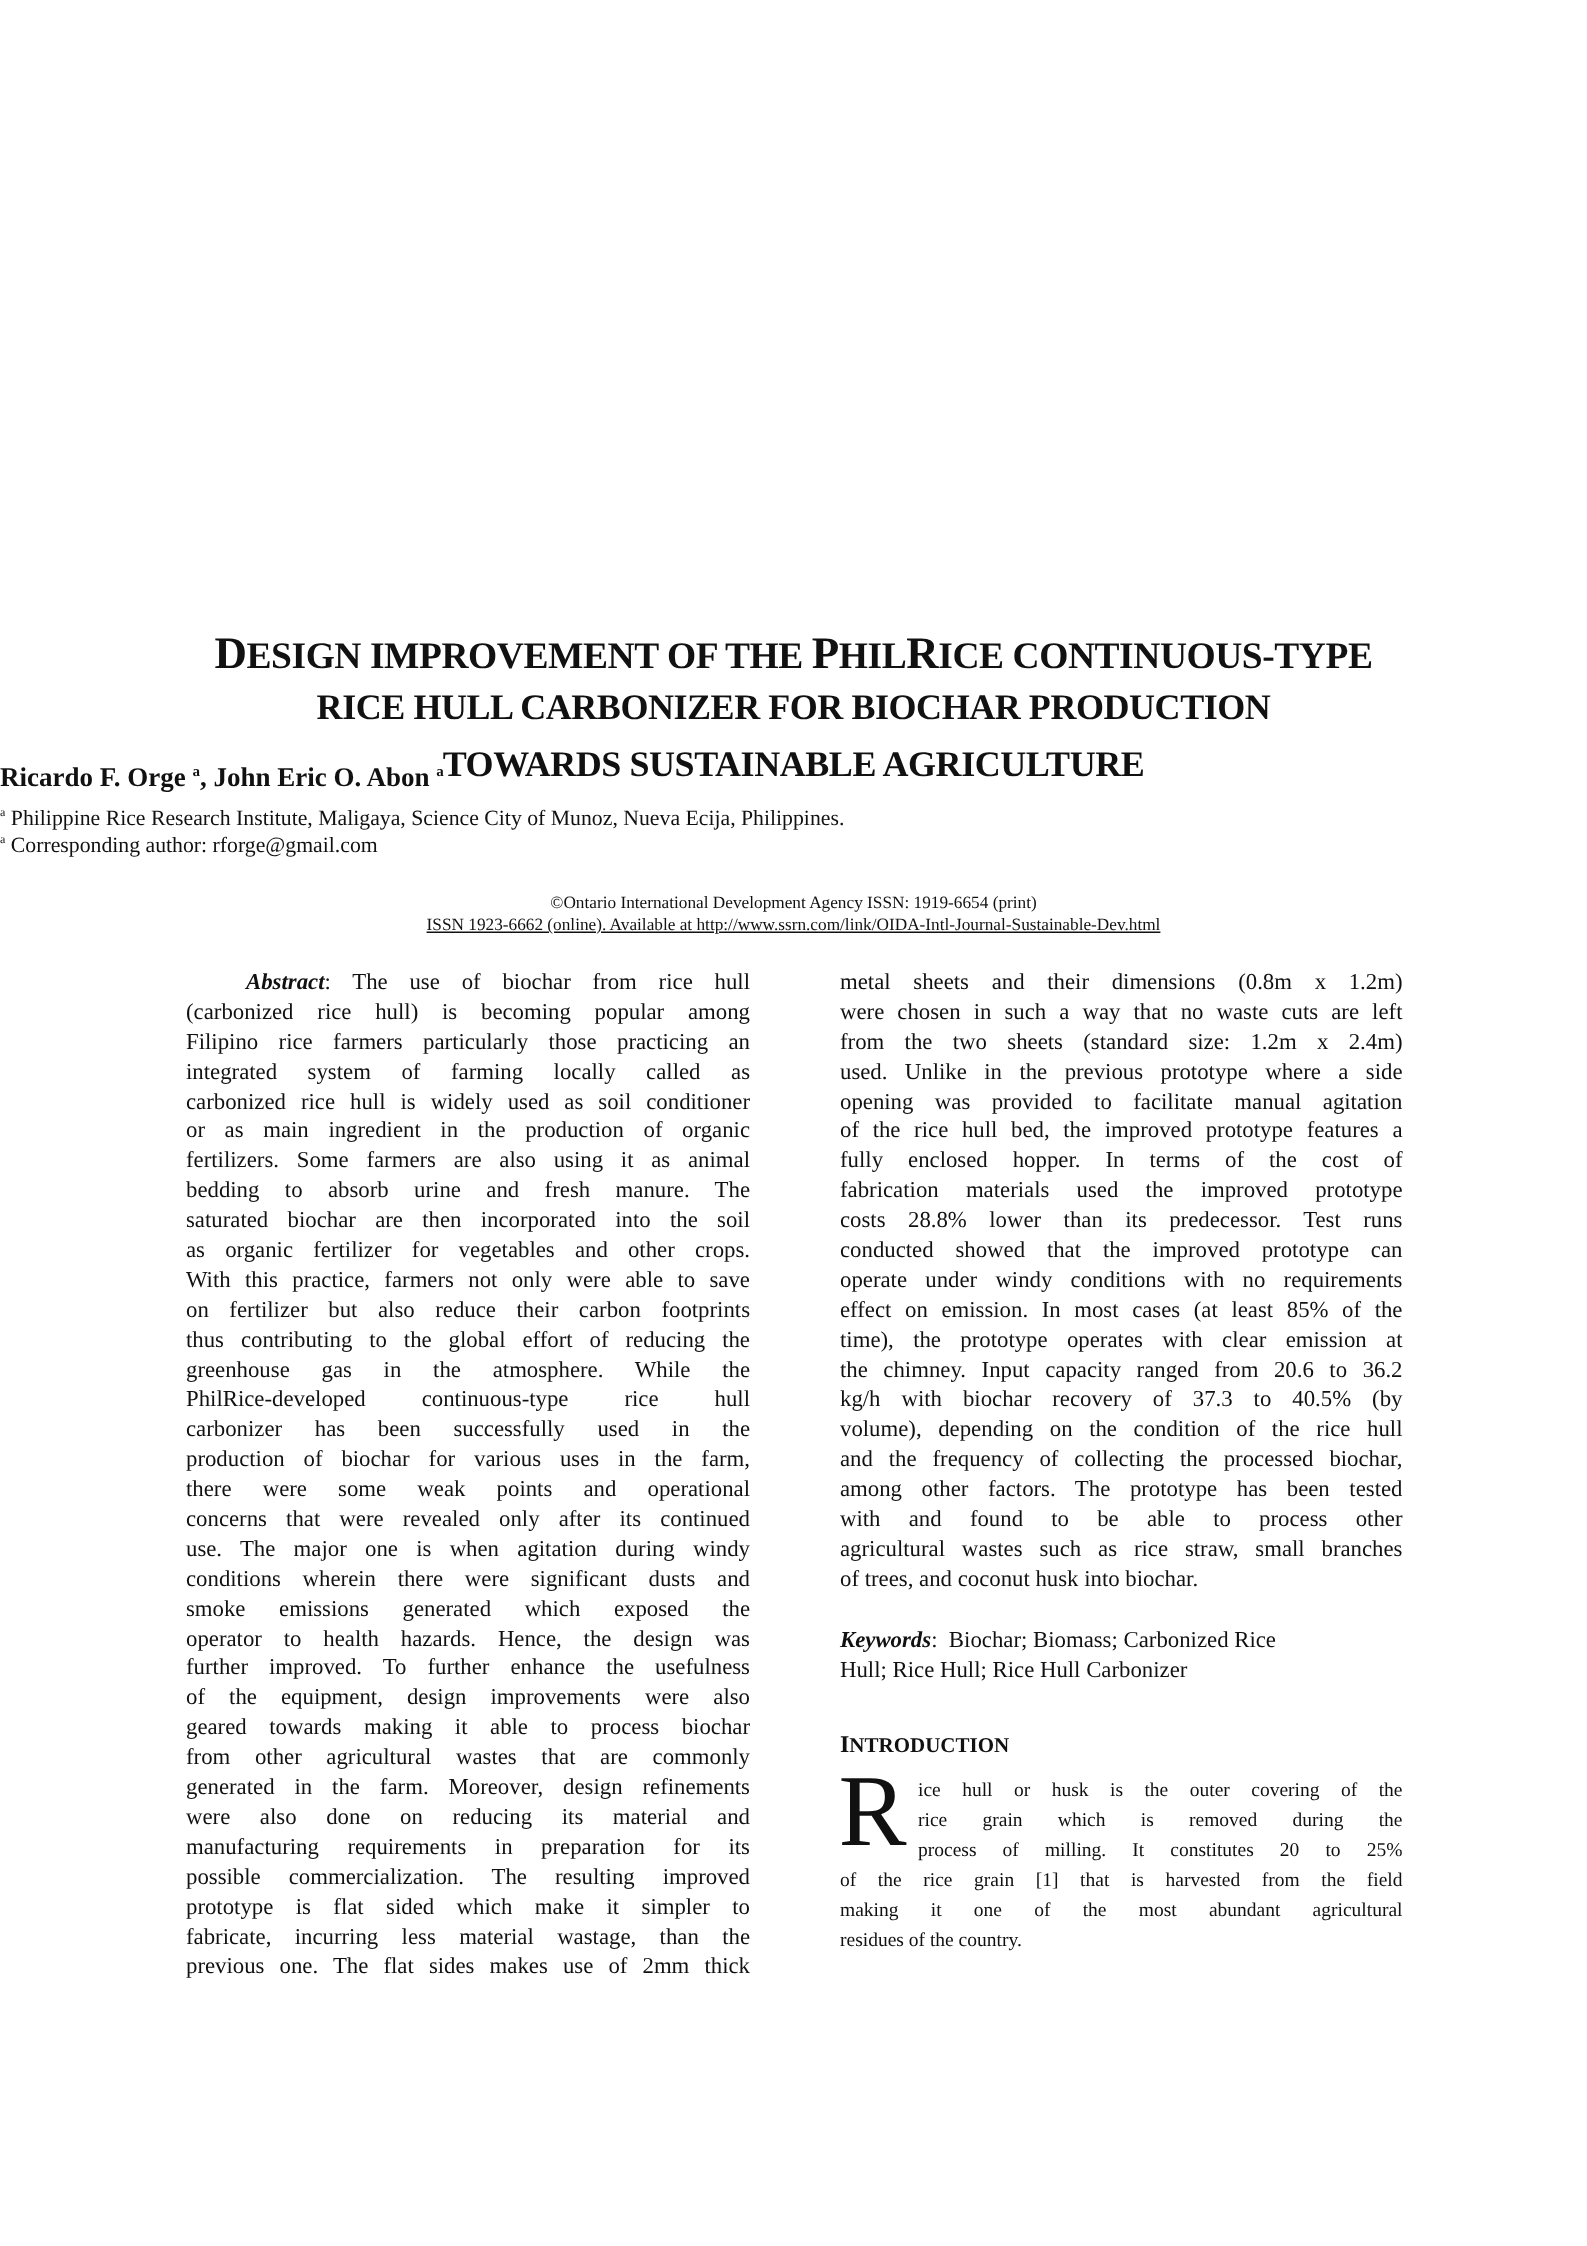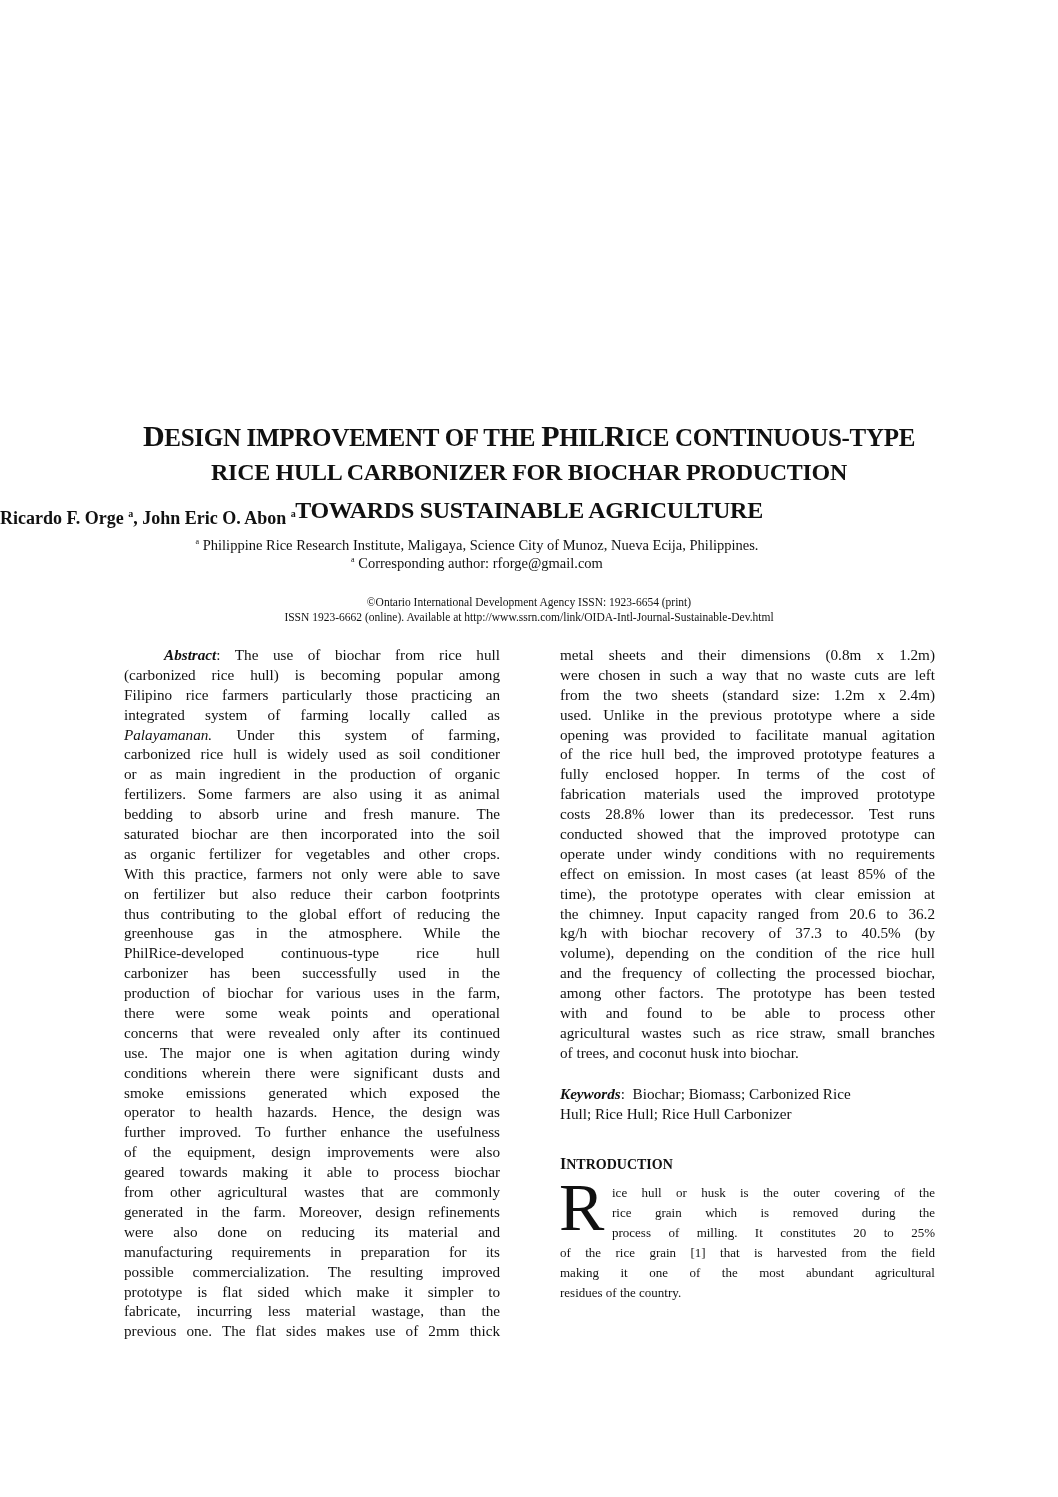--- a/index.html
+++ b/index.html
@@ -7,27 +7,27 @@
          font-family: "Liberation Serif", "DejaVu Serif", serif; color: #111; }
   .title { position: absolute; left: 0; width: 1058px; text-align: center;
            font-weight: bold; font-size: 25px; letter-spacing: -0.3px; line-height: 38px; margin-top: 48px; }
   .title .sc-big { font-size: 30px; }
   .t1 { top: 369px; }
   .t2 { top: 405px; font-size: 24px; }
   .t3 { top: 443px; font-size: 24px; }
   .authors { position: absolute; top: 508px; left: 0; width: 934px; text-align: left;
              font-weight: bold; font-size: 18px; }
   .authors sup { font-size: 10px; }
-  .affil { position: absolute; left: 0; width: 954px; text-align: center; font-size: 14.5px; font-family: Liberation Serif, serif; }
+  .affil { position: absolute; left: 0; width: 954px; text-align: left; font-size: 14.5px; font-family: Liberation Serif, serif; }
   .affil sup { font-size: 8px; }
   .af1 { top: 537px; }
   .af2 { top: 555px; }
   .issn { position: absolute; left: 0; width: 1058px; text-align: center; font-size: 11.5px; }
   .is1 { top: 596px; }
-  .is2 { top: 611px; }
+  .is2 { top: 611px; text-decoration: underline; }
   .col { position: absolute; font-size: 15.2px; }
   .col .ln { height: 19.9px; line-height: 19.9px; text-align: justify; text-align-last: justify; white-space: nowrap; overflow: visible; }
   .col .ln.last { text-align-last: left; }
   .left { left: 124px; top: 645px; width: 376px; }
   .right { left: 560px; top: 645px; width: 375px; }
   .kw { position: absolute; left: 560px; top: 1084px; width: 375px; font-size: 15.2px; line-height: 20px; }
   .kw b { font-style: italic; }
   .intro-h { position: absolute; left: 560px; top: 1155px; width: 375px; text-align: left;
              font-weight: bold; font-size: 14px; }
   .intro-h .cap { font-size: 16px; }
@@ -43,29 +43,28 @@
 
 <div class="title t1"><span class="sc-big">D</span><span>ESIGN IMPROVEMENT OF THE </span><span class="sc-big">P</span><span>HIL</span><span class="sc-big">R</span><span>ICE CONTINUOUS-TYPE</span></div>
 <div class="title t2">RICE HULL CARBONIZER FOR BIOCHAR PRODUCTION</div>
 <div class="title t3">TOWARDS SUSTAINABLE AGRICULTURE</div>
 
 <div class="authors"><span>Ricardo F. Orge</span> <sup>a</sup><span>, </span><span>John Eric O. Abon</span> <sup>a</sup></div>
 
 <div class="affil af1"><sup>a</sup><span> Philippine Rice Research Institute, Maligaya, Science City of Munoz, Nueva Ecija, Philippines.</span></div>
 <div class="affil af2"><sup>a</sup><span> Corresponding author: rforge@gmail.com</span></div>
 
-<div class="issn is1">©Ontario International Development Agency ISSN: 1923-6654 (print)</div>
+<div class="issn is1">©Ontario International Development Agency ISSN: 1919-6654 (print)</div>
 <div class="issn is2">ISSN 1923-6662 (online). Available at http://www.ssrn.com/link/OIDA-Intl-Journal-Sustainable-Dev.html</div>
 
 <div class="col left" id="leftcol">
     <div class="ln"><b style="font-style: italic; margin-left: 40px;">Abstract</b><span>:</span><span> The use of biochar from rice hull</span></div>
     <div class="ln">(carbonized rice hull) is becoming popular among</div>
     <div class="ln">Filipino rice farmers particularly those practicing an</div>
     <div class="ln">integrated system of farming locally called as</div>
-    <div class="ln"><i>Palayamanan.</i><span> Under this system of farming,</span></div>
     <div class="ln">carbonized rice hull is widely used as soil conditioner</div>
     <div class="ln">or as main ingredient in the production of organic</div>
     <div class="ln">fertilizers. Some farmers are also using it as animal</div>
     <div class="ln">bedding to absorb urine and fresh manure. The</div>
     <div class="ln">saturated biochar are then incorporated into the soil</div>
     <div class="ln">as organic fertilizer for vegetables and other crops.</div>
     <div class="ln">With this practice, farmers not only were able to save</div>
     <div class="ln">on fertilizer but also reduce their carbon footprints</div>
     <div class="ln">thus contributing to the global effort of reducing the</div>
     <div class="ln">greenhouse gas in the atmosphere. While the</div>

